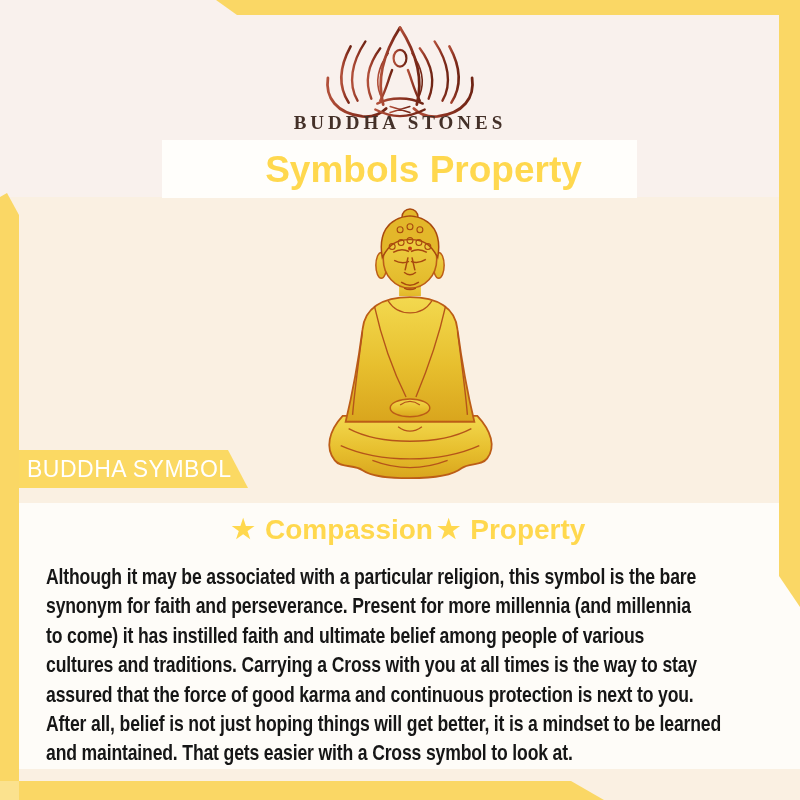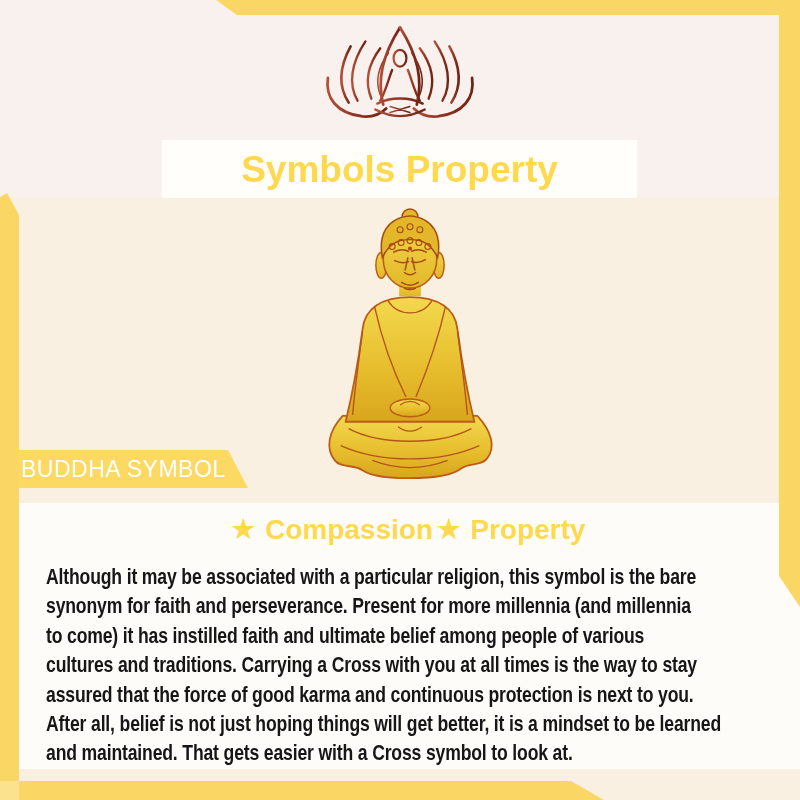--- a/index.html
+++ b/index.html
@@ -8,21 +8,21 @@
     font-family:"Liberation Sans",sans-serif;background:#F9F1ED;
   }
   .abs{position:absolute;}
   
   .bg-top{left:0;top:0;width:800px;height:197px;background:#F9F1ED;}
   .bg-bottom{left:0;top:197px;width:800px;height:603px;background:#FAF0E2;}
   
   .title-band{left:162px;top:140px;width:475px;height:58px;background:#FFFEFB;}
   .title-text{
     width:100%;text-align:center;line-height:60px;
-    font-size:37px;font-weight:bold;letter-spacing:0px;color:#FFD84E;
+    font-size:37px;font-weight:bold;letter-spacing:0px;color:#FFD84E;margin-left:24px;
   }
   .text-panel{left:17px;top:503px;width:783px;height:266px;background:#FEFCF8;}
   
   .ribbon{background:#FAD765;}
   .ribbon-top{left:216px;top:0;width:584px;height:15px;
     clip-path:polygon(0 0,100% 0,100% 100%,21px 100%);}
   .ribbon-right{left:779px;top:0;width:21px;height:607px;
     clip-path:polygon(0 0,100% 0,100% 100%,0 576px);}
   .ribbon-left{left:0;top:193px;width:19px;height:589px;
     clip-path:polygon(0 4px,7px 0,100% 22px,100% 100%,0 100%);}
@@ -37,21 +37,21 @@
     letter-spacing:4px;color:#443028;
   }
   
   .statue-box{left:311px;top:203px;width:198px;height:292px;}
   
   .symbol-banner{
     left:0;top:450px;width:248px;height:38px;background:#FBD963;
     clip-path:polygon(0 0,228px 0,248px 100%,0 100%);
   }
   .symbol-banner-label{
-    padding-left:21px;line-height:39px;font-size:23px;font-weight:500;
+    padding-left:27px;line-height:39px;font-size:23px;font-weight:500;
     letter-spacing:0.5px;color:#FFFFFF;white-space:nowrap;
   }
   
   .traits{
     left:17px;top:514px;width:783px;height:40px;text-align:center;
     font-size:28px;font-weight:bold;color:#FFD84E;white-space:nowrap;
   }
   .traits .star{font-size:26px;position:relative;top:-1px;}
   .traits .star.first{margin-right:10px;}
   .traits .star.second{margin-left:4px;margin-right:10px;}
@@ -107,20 +107,21 @@
 
         <ellipse cx="80" cy="36" rx="6.5" ry="8.5" stroke-width="2.2"></ellipse>
         <path d="M72,48 C68,58 66,68 60,79" stroke-width="2.4"></path>
         <path d="M88,48 C92,58 94,68 100,79" stroke-width="2.4"></path>
         <path d="M57,82 C70,75 90,75 103,82" stroke-width="2.4"></path>
         <path d="M55,88 C72,97 88,97 105,88" stroke-width="2.4"></path>
         <path d="M70,85 l20,6 M90,85 l-20,6" stroke-width="1.6"></path>
       </g>
     </svg>
   </div>
+  <div class="abs brand-name">BUDDHA STONES</div>
 
   <div class="abs statue-box">
     <svg width="198" height="292" viewBox="0 0 200 295" fill="none">
       <defs>
         <linearGradient id="gold" x1="0" y1="0" x2="0" y2="1">
           <stop offset="0" stop-color="#F3D94F"></stop>
           <stop offset="0.55" stop-color="#E7BF2E"></stop>
           <stop offset="1" stop-color="#D9A51D"></stop>
         </linearGradient>
         <linearGradient id="goldHead" x1="0" y1="0" x2="0" y2="1">

